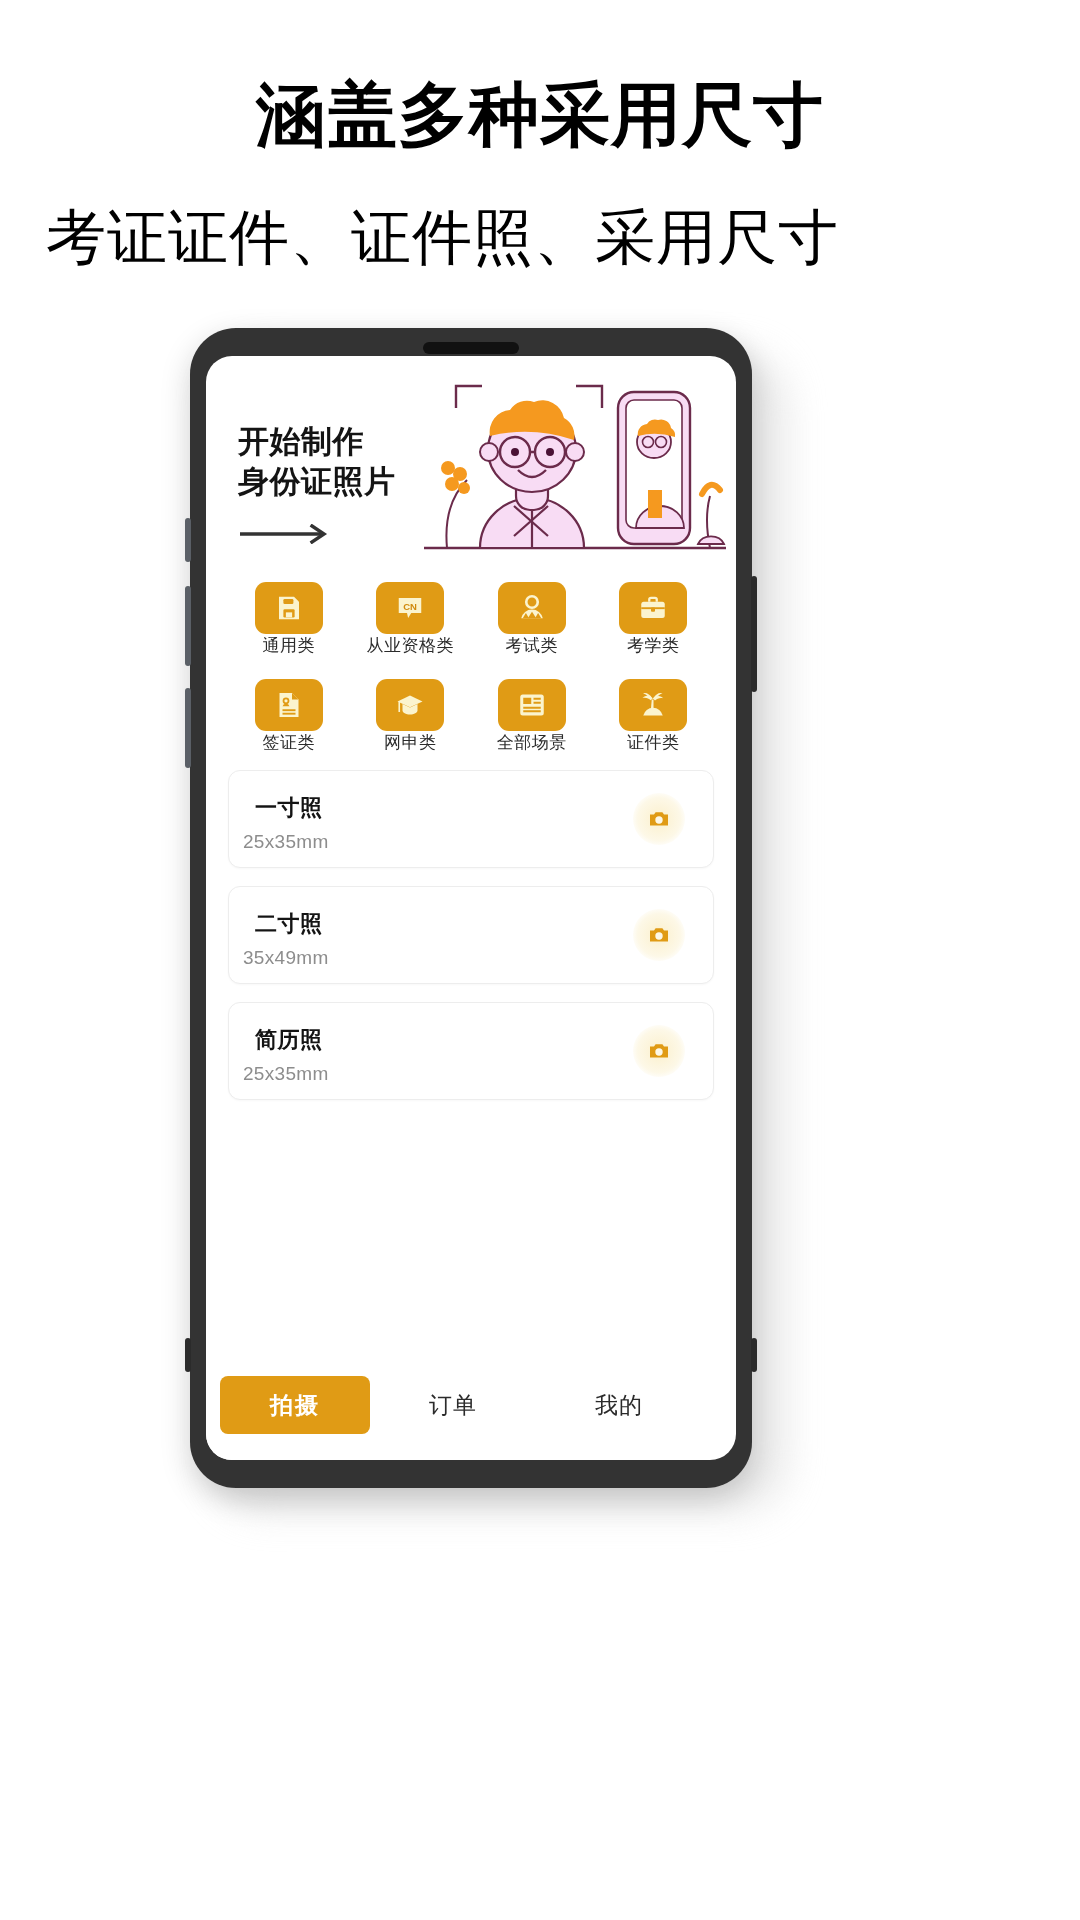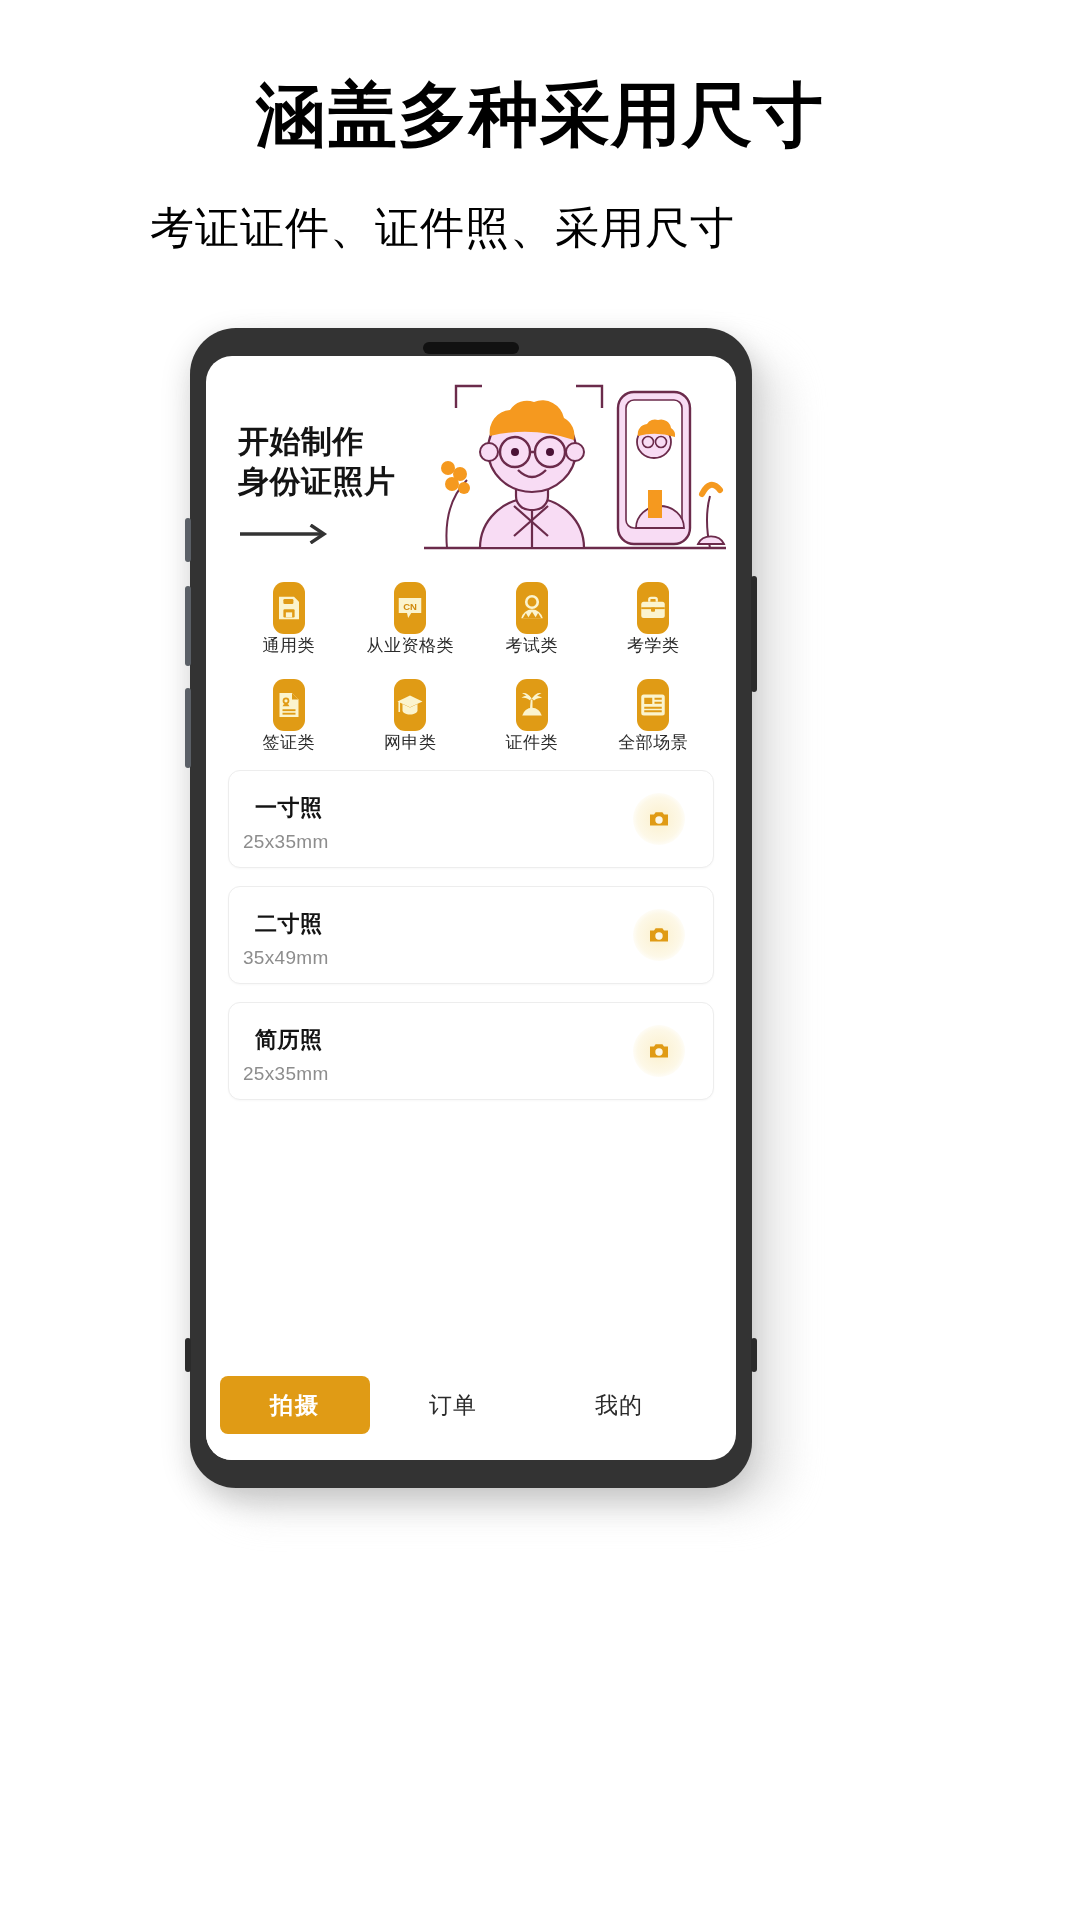--- a/index.html
+++ b/index.html
@@ -17,21 +17,21 @@
     position:absolute;left:0;top:78px;width:1080px;
     text-align:center;
     font-size:70px;line-height:1.08;
     font-weight:bold;
     color:#000000;
     letter-spacing:1px;
   }
   .subheadline{
     position:absolute;left:0;top:200px;width:885px;
     text-align:center;
-    font-size:44px;line-height:1.25;
+    font-size:60px;line-height:1.25;
     font-weight:400;
     color:#000000;
     letter-spacing:1px;
   }
 
   
   .phone-shadow{
     position:absolute;left:214px;top:352px;
     width:574px;height:1160px;
     border-radius:52px;
@@ -82,21 +82,21 @@
   }
 
   
   .grid{
     margin:14px 22px 0 22px;
     display:grid;grid-template-columns:repeat(4,1fr);
     row-gap:22px;
   }
   .cell{display:flex;flex-direction:column;align-items:center;cursor:pointer;}
   .tile{
-    width:32px;height:52px;border-radius:11px;
+    width:68px;height:52px;border-radius:11px;
     background:#E09B15;
     display:flex;align-items:center;justify-content:center;
   }
   .tile svg{display:block;}
   .cell-label{
     margin-top:0;font-size:17px;color:#2b2b2b;letter-spacing:.5px;white-space:nowrap;
   }
 
   
   .sec-title{
@@ -295,43 +295,43 @@
               <path d="M6 11.2v5.2c0 1.8 2.7 3.2 6 3.2s6-1.4 6-3.2v-5.2l-6 2.8z" fill="#FBF4CE"></path>
               <path d="M3.4 9.6v8" stroke="#FBF4CE" stroke-width="1.3"></path>
             </svg>
           </div>
           <div class="cell-label">网申类</div>
         </div>
 
         <div class="cell">
           <div class="tile">
             <svg width="30" height="30" viewBox="0 0 24 24">
+              <rect x="2.6" y="3.6" width="18.8" height="16.8" rx="2" fill="#FBF4CE"></rect>
+              <rect x="5" y="6.2" width="6.4" height="5" fill="#E09B15"></rect>
+              <rect x="13.2" y="6.2" width="5.8" height="1.6" fill="#E09B15"></rect>
+              <rect x="13.2" y="9.4" width="5.8" height="1.6" fill="#E09B15"></rect>
+              <rect x="5" y="13.4" width="14" height="1.6" fill="#E09B15"></rect>
+              <rect x="5" y="16.2" width="14" height="1.6" fill="#E09B15"></rect>
+            </svg>
+          </div>
+          <div class="cell-label">全部场景</div>
+        </div>
+
+        <div class="cell">
+          <div class="tile">
+            <svg width="30" height="30" viewBox="0 0 24 24">
               <path d="M11 7.6 10 19.2h2.4L12.4 7.6z" fill="#FBF4CE"></path>
               <path d="M11.8 6.6C8.8 3.4 5 4.4 3.6 6.4c2.6-.6 5 .2 6.6 1.8z" fill="#FBF4CE"></path>
               <path d="M11.8 6.6c3.2-3 7-2 8.4 0-2.6-.6-5 .2-6.6 1.8z" fill="#FBF4CE"></path>
               <path d="M11.4 6.8C9.6 3 5.8 1.6 4 2.8c2.6.6 4.6 2.4 5.6 4.6z" fill="#FBF4CE"></path>
               <path d="M12.4 6.8C14 3 17.6 1.6 19.6 2.8c-2.6.6-4.6 2.4-5.6 4.6z" fill="#FBF4CE"></path>
               <path d="M4.2 20.4a8 8 0 0 1 15.6 0z" fill="#FBF4CE"></path>
             </svg>
           </div>
           <div class="cell-label">证件类</div>
-        </div>
-
-        <div class="cell">
-          <div class="tile">
-            <svg width="30" height="30" viewBox="0 0 24 24">
-              <rect x="2.6" y="3.6" width="18.8" height="16.8" rx="2" fill="#FBF4CE"></rect>
-              <rect x="5" y="6.2" width="6.4" height="5" fill="#E09B15"></rect>
-              <rect x="13.2" y="6.2" width="5.8" height="1.6" fill="#E09B15"></rect>
-              <rect x="13.2" y="9.4" width="5.8" height="1.6" fill="#E09B15"></rect>
-              <rect x="5" y="13.4" width="14" height="1.6" fill="#E09B15"></rect>
-              <rect x="5" y="16.2" width="14" height="1.6" fill="#E09B15"></rect>
-            </svg>
-          </div>
-          <div class="cell-label">全部场景</div>
         </div>
 
       </div>
 
 
       <div class="cards">
 
         <div class="card">
           <div class="card-title">一寸照</div>
           <div class="card-sub">25x35mm</div>

